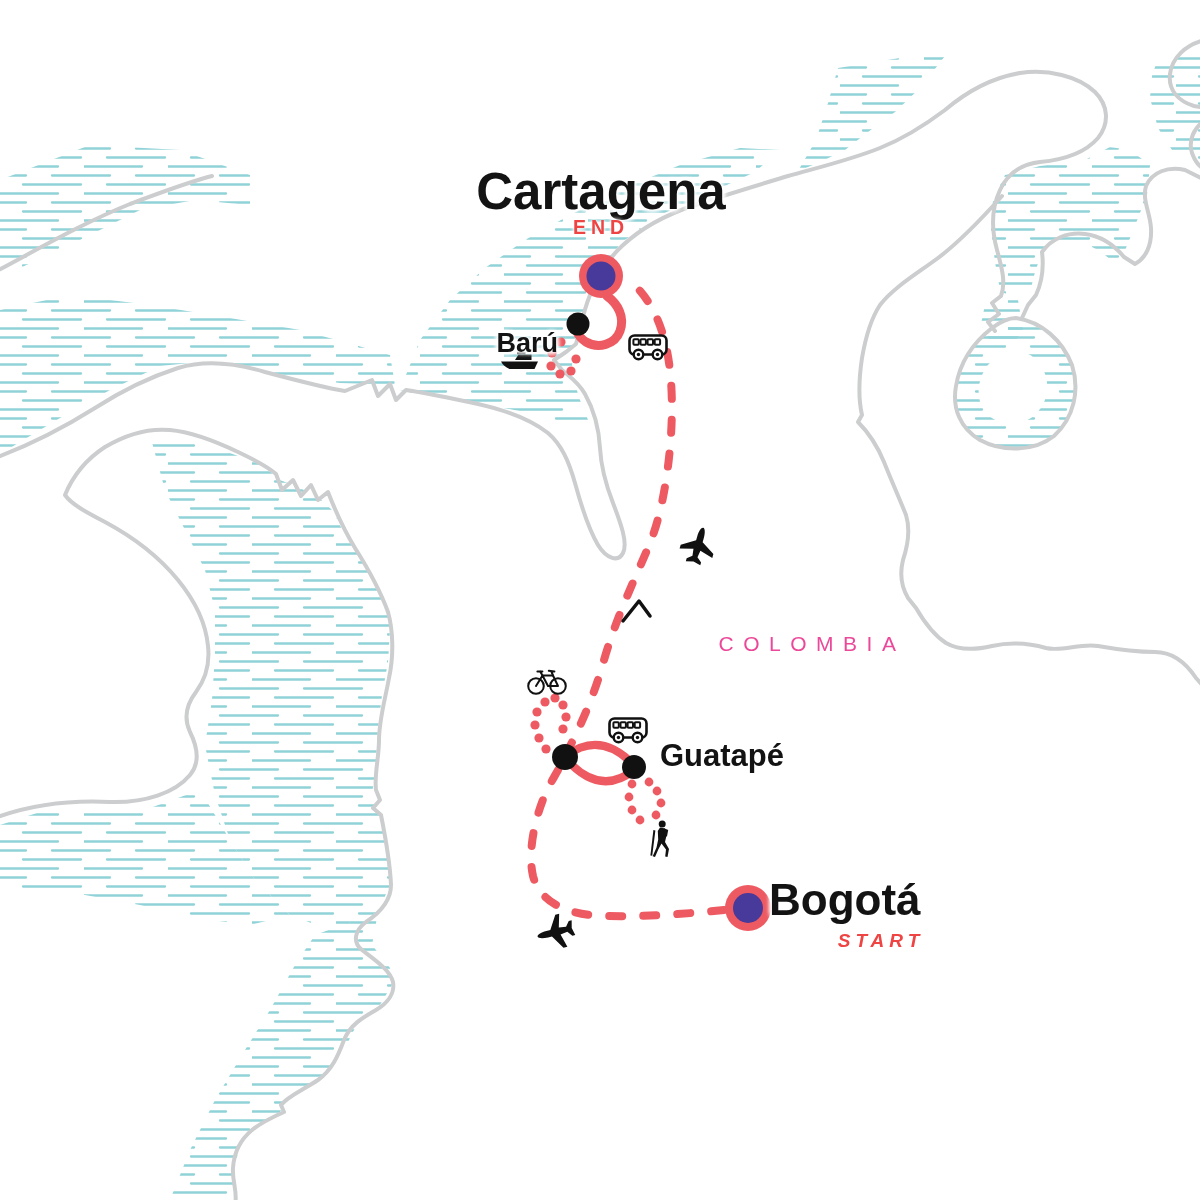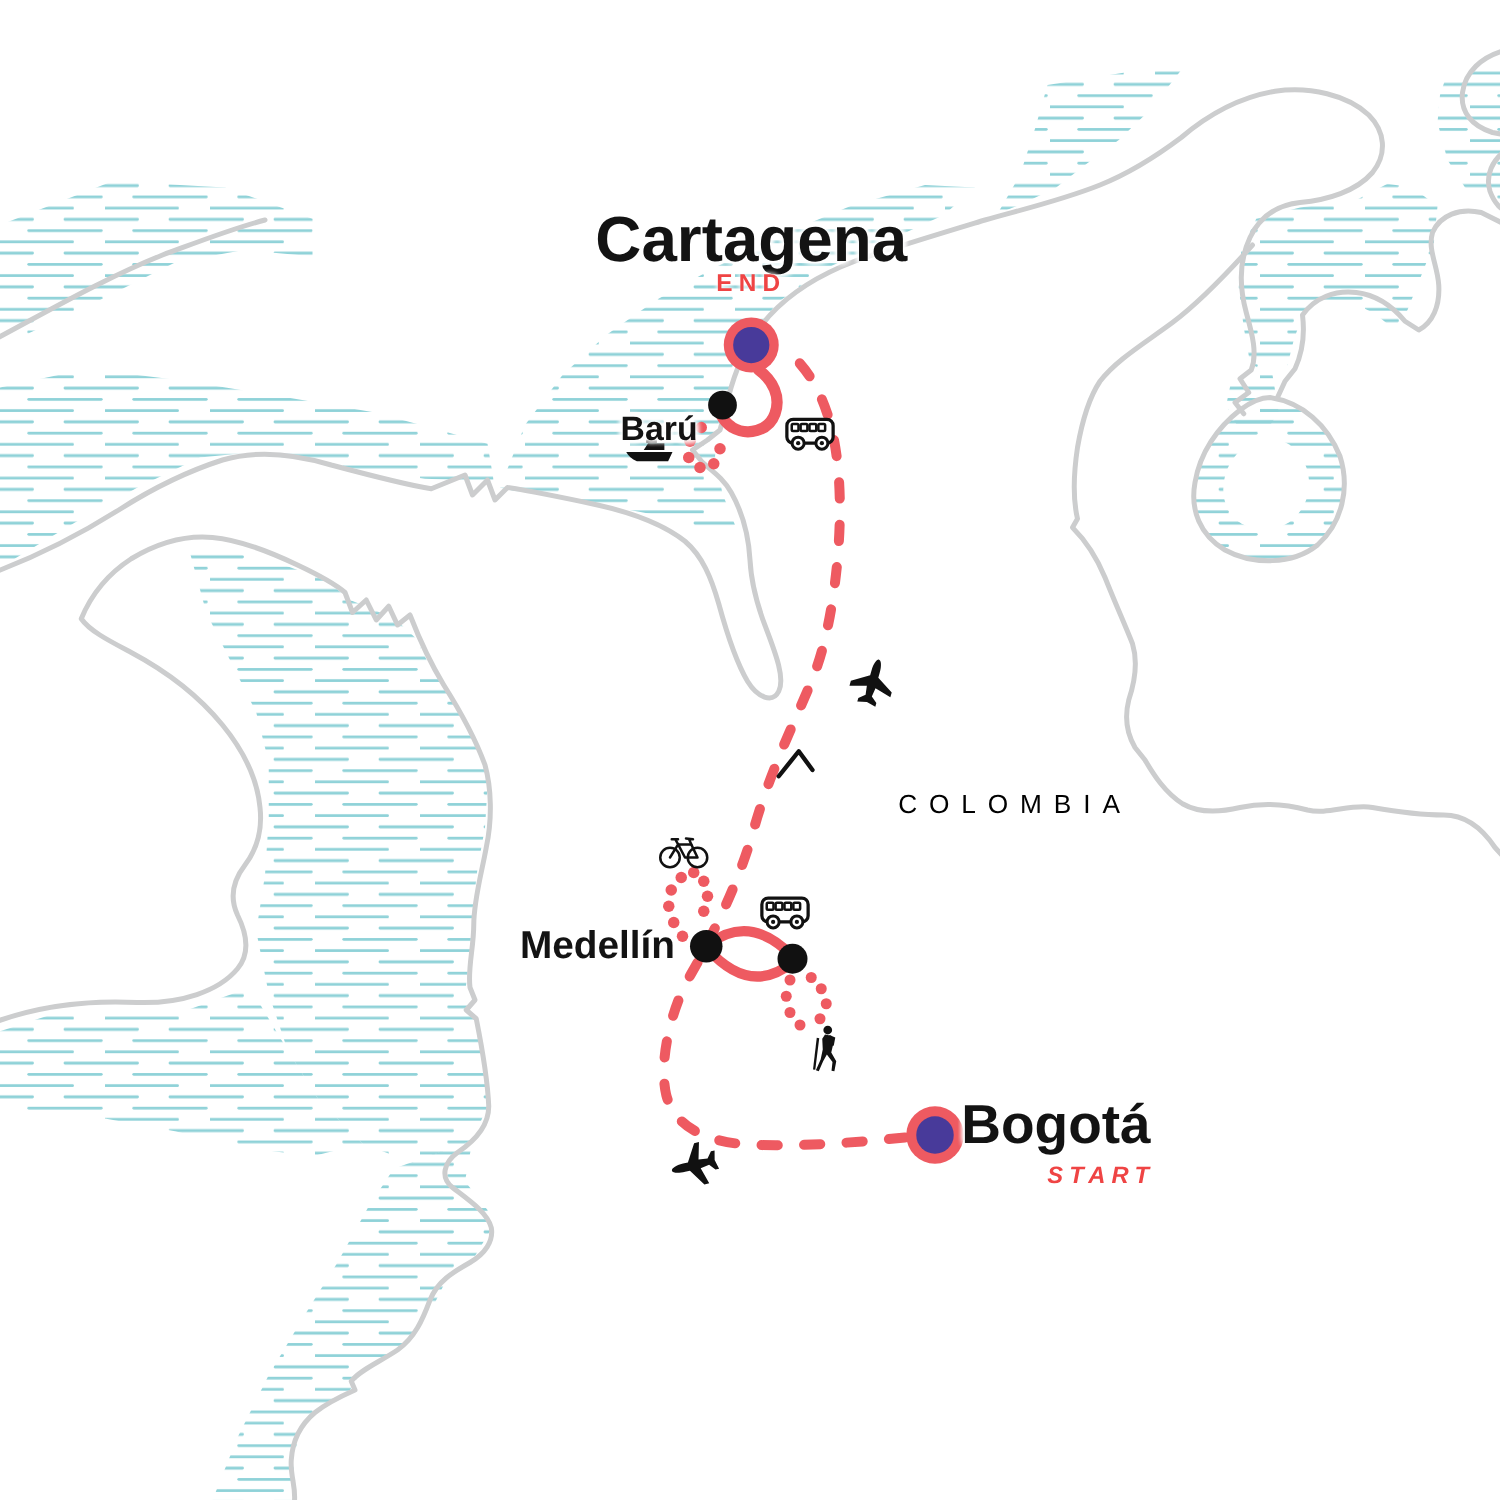--- a/index.html
+++ b/index.html
@@ -4,21 +4,21 @@
 <style>
   html,body{margin:0;padding:0;background:#ffffff;}
   #stage{position:relative;width:1200px;height:1200px;overflow:hidden;background:#fff;
          font-family:"Liberation Sans", sans-serif;}
   #map-svg{position:absolute;left:0;top:0;}
   .lbl{position:absolute;line-height:1;white-space:nowrap;}
   .city{font-weight:700;color:#131313;
         text-shadow:0 0 5px #fff,0 0 5px #fff,0 0 5px #fff,0 0 6px #fff,0 0 6px #fff;}
   .tag{font-weight:700;color:#ef4444;letter-spacing:5px;text-align:center;
        text-shadow:0 0 4px #fff,0 0 4px #fff;}
-  .country{color:#000000;font-size:21px;letter-spacing:9.5px;text-align:center;font-weight:400;}
+  .country{color:#ec4899;font-size:21px;letter-spacing:9.5px;text-align:center;font-weight:400;}
   .c-cartagena{left:330px;top:166px;width:542px;font-size:51px;text-align:center;}
   .t-end{left:451px;top:218px;width:300px;font-size:19.5px;}
   .c-baru{left:370px;top:299px;width:188px;font-size:27px;text-align:right;margin-top:31px;}
   .c-medellin{left:310px;top:740px;width:230px;font-size:31px;text-align:right;}
   .c-guatape{left:660px;top:740px;width:230px;font-size:31px;text-align:left;}
   .c-bogota{left:769px;top:878px;width:320px;font-size:44px;text-align:left;}
   .t-start{left:799px;top:931px;width:164px;font-size:19px;font-style:italic;}
   .l-country{left:652px;top:633px;width:320px;}
 </style>
 </head>
@@ -186,17 +186,17 @@
   </g>
   <g>
     <circle cx="748" cy="908" r="23" fill="#ee5a61"></circle>
     <circle cx="748" cy="908" r="15" fill="#483a9a"></circle>
   </g>
 </svg>
 
   <div class="lbl city c-cartagena">Cartagena</div>
   <div class="lbl tag t-end">END</div>
   <div class="lbl city c-baru">Barú</div>
-  <div class="lbl city c-medellin">Medellín</div>
+  <div class="lbl city c-guatape">Guatapé</div>
   <div class="lbl city c-bogota">Bogotá</div>
   <div class="lbl tag t-start">START</div>
   <div class="lbl country l-country">COLOMBIA</div>
 </div>
 
 </body></html>

